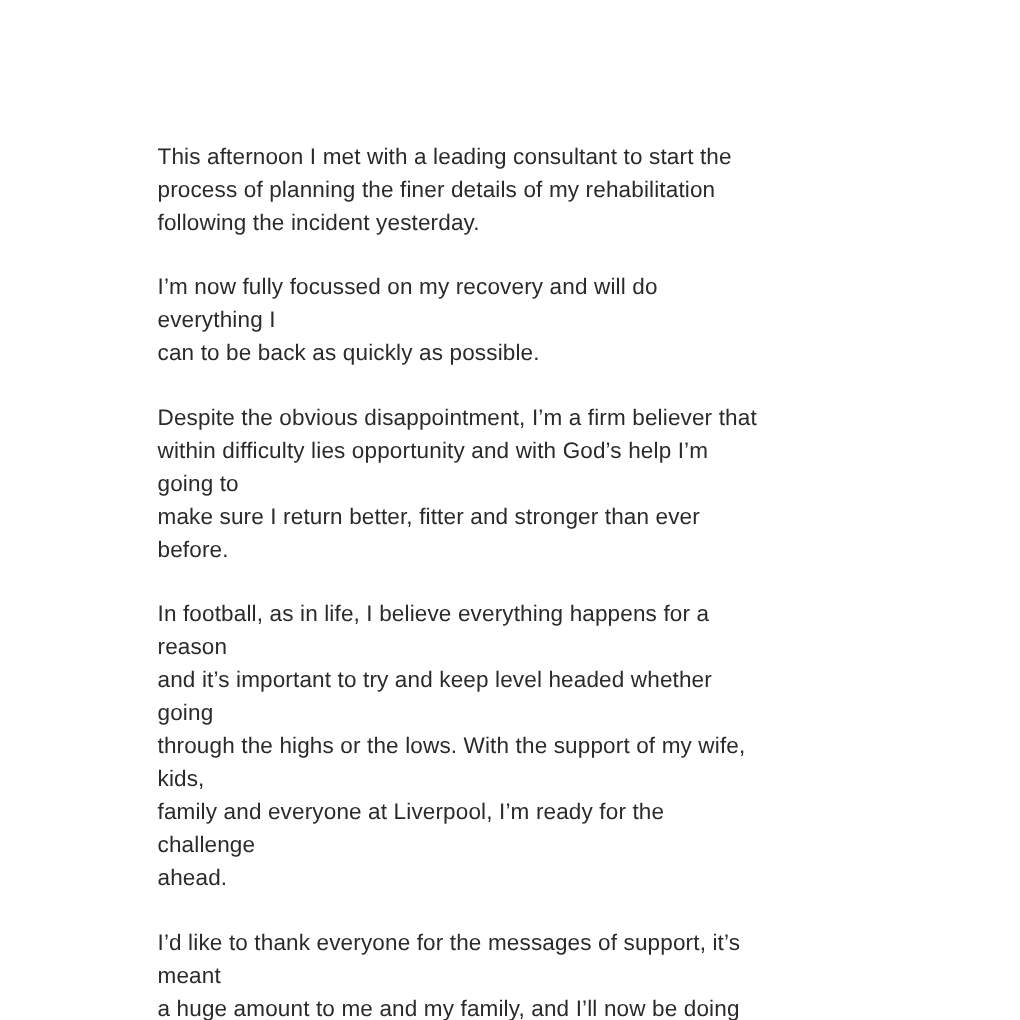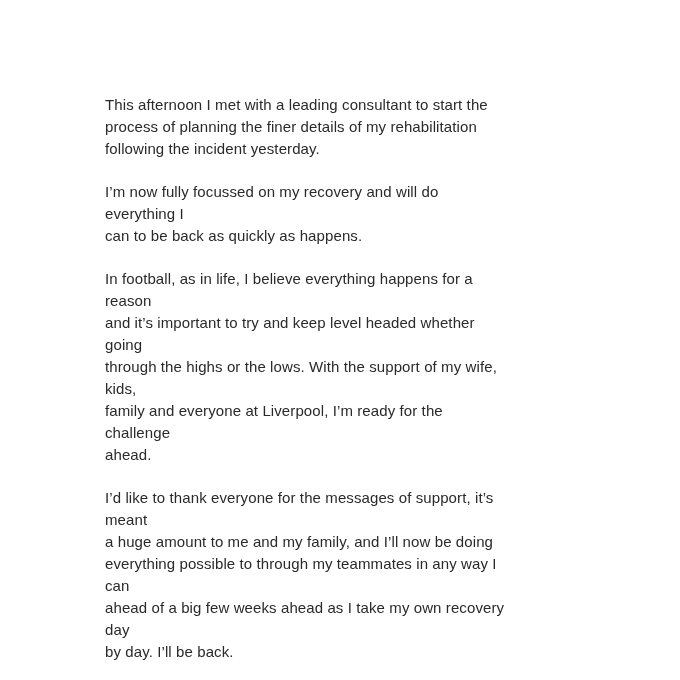--- a/index.html
+++ b/index.html
@@ -38,21 +38,24 @@
 </style>
 </head>
 <body>
 
 <div class="statement-card">
   <div class="statement-body">
     <p>This afternoon I met with a leading consultant to start the
 process of planning the finer details of my rehabilitation
 following the incident yesterday.</p>
     <p>I’m now fully focussed on my recovery and will do everything I
-can to be back as quickly as happens.</p>
+can to be back as quickly as possible.</p>
+    <p>Despite the obvious disappointment, I’m a firm believer that
+within difficulty lies opportunity and with God’s help I’m going to
+make sure I return better, fitter and stronger than ever before.</p>
     <p>In football, as in life, I believe everything happens for a reason
 and it’s important to try and keep level headed whether going
 through the highs or the lows. With the support of my wife, kids,
 family and everyone at Liverpool, I’m ready for the challenge
 ahead.</p>
     <p>I’d like to thank everyone for the messages of support, it’s meant
 a huge amount to me and my family, and I’ll now be doing
 everything possible to through my teammates in any way I can
 ahead of a big few weeks ahead as I take my own recovery day
 by day. I’ll be back.</p>

